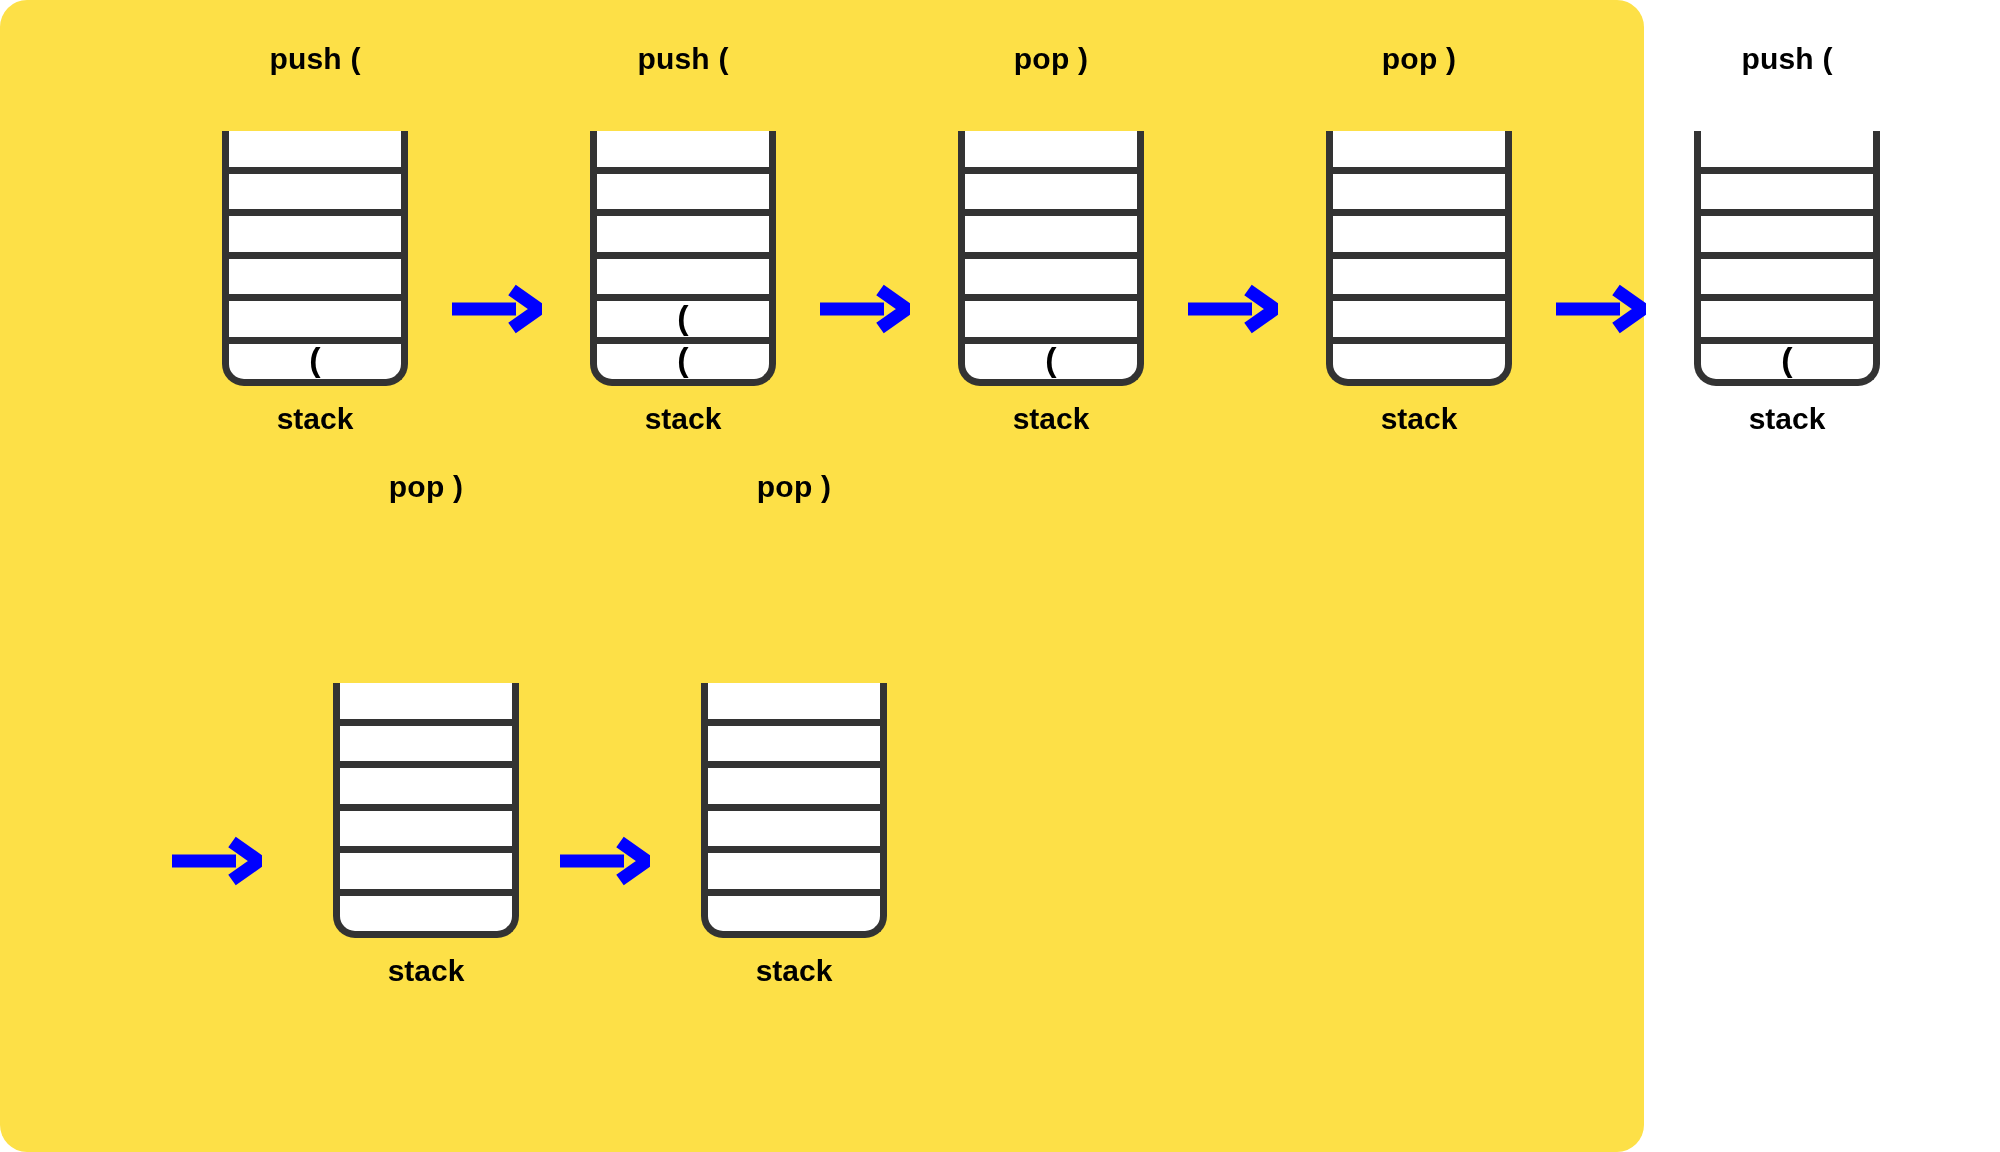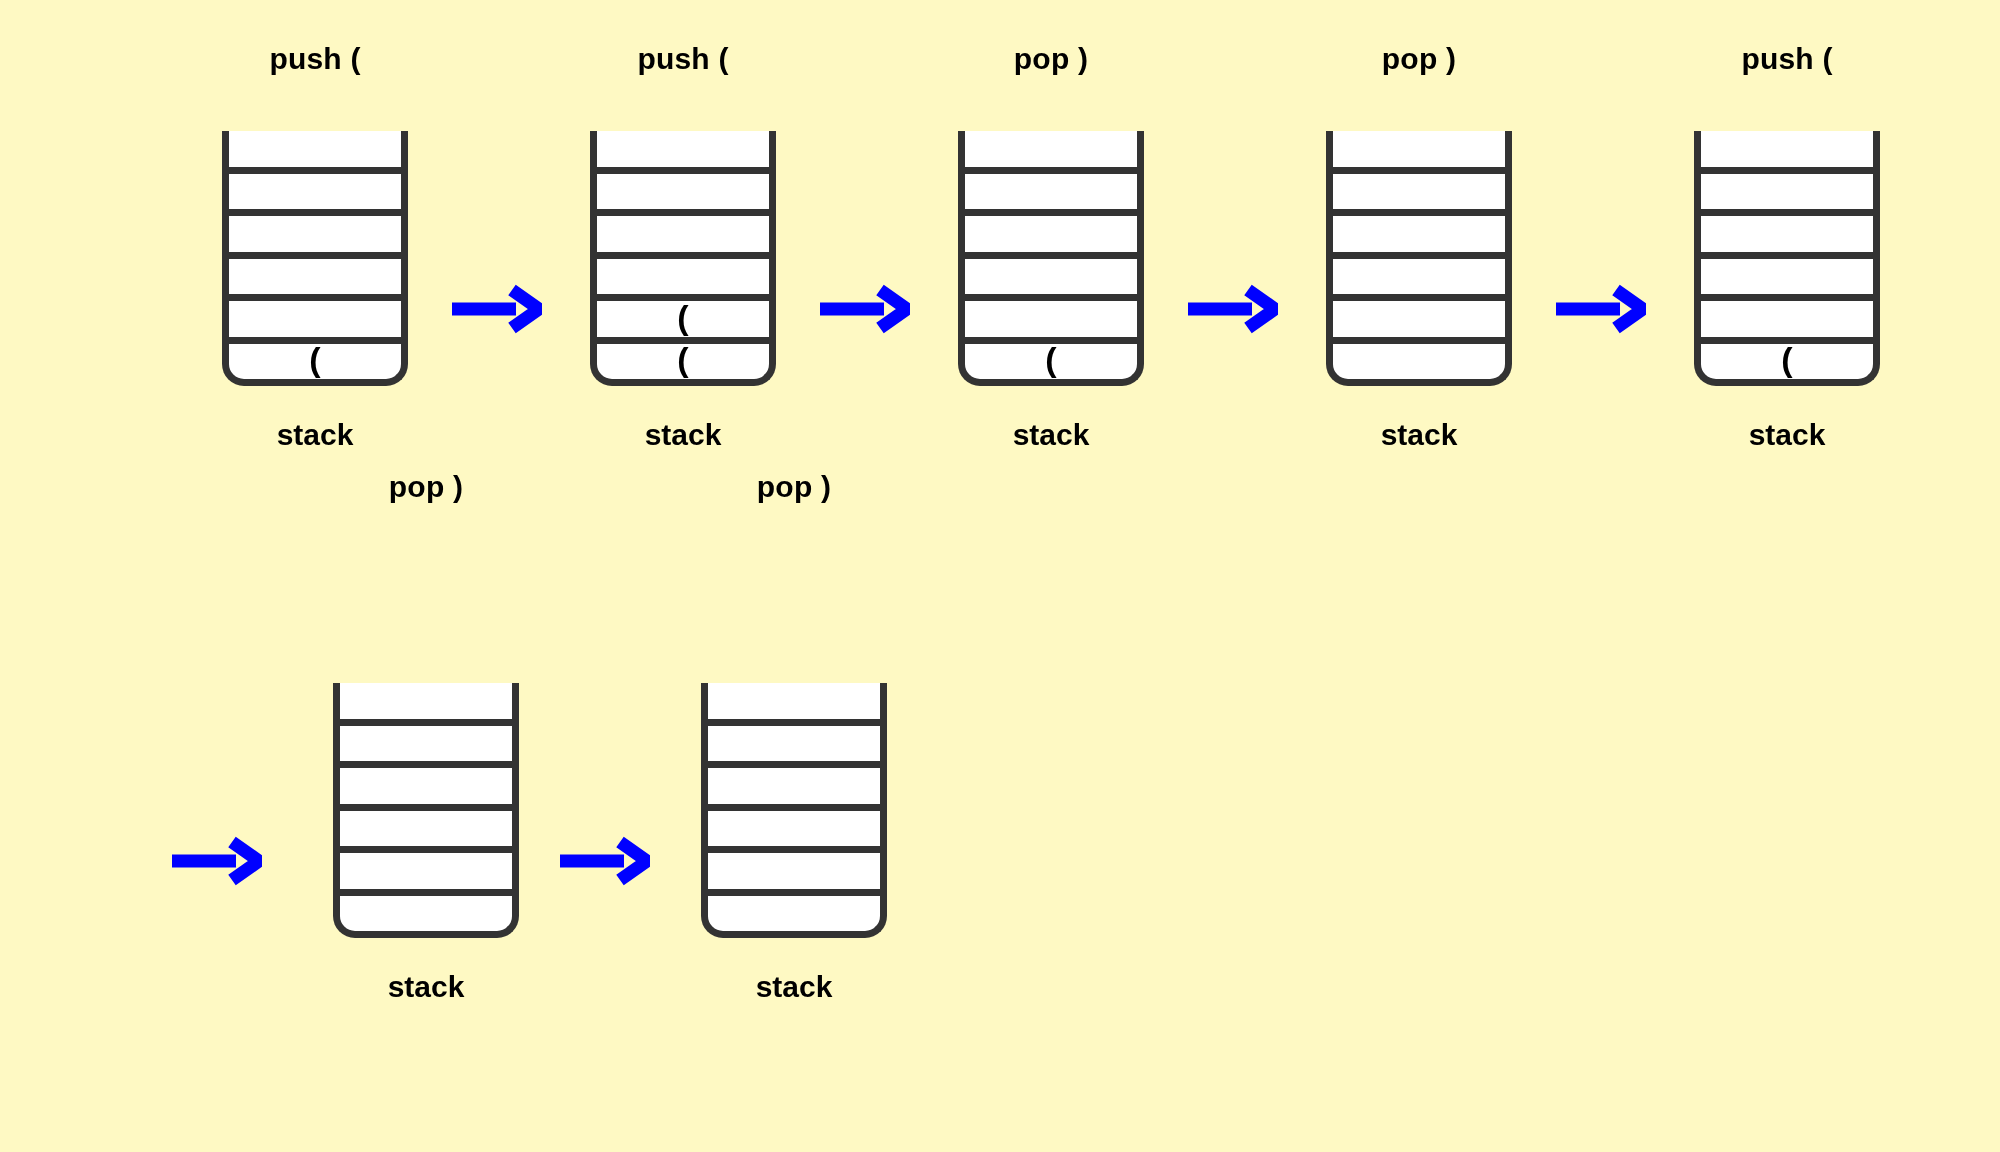--- a/index.html
+++ b/index.html
@@ -10,23 +10,24 @@
   body {
     width: 2000px;
     height: 1152px;
     font-family: "Liberation Sans", sans-serif;
     overflow: hidden;
     position: relative;
   }
 
   #canvas {
     position: relative;
-    width: 2000px;
+    width: 1644px;
     height: 1152px;
-    background: #fef9c3;
+    background: #fde047;
+    border-radius: 27px;
   }
 
   
   .step {
     position: absolute;
     width: 186px;
   }
 
   .op-label {
     text-align: center;
@@ -78,21 +79,21 @@
     line-height: 1;
     transform: translateY(-2px);
   }
 
   .caption {
     text-align: center;
     font-size: 30px;
     font-weight: 700;
     color: #000000;
     line-height: 1;
-    margin-top: 26px;
+    margin-top: 10px;
     white-space: nowrap;
   }
 
   
   .arrow {
     position: absolute;
     display: block;
   }
 
   

